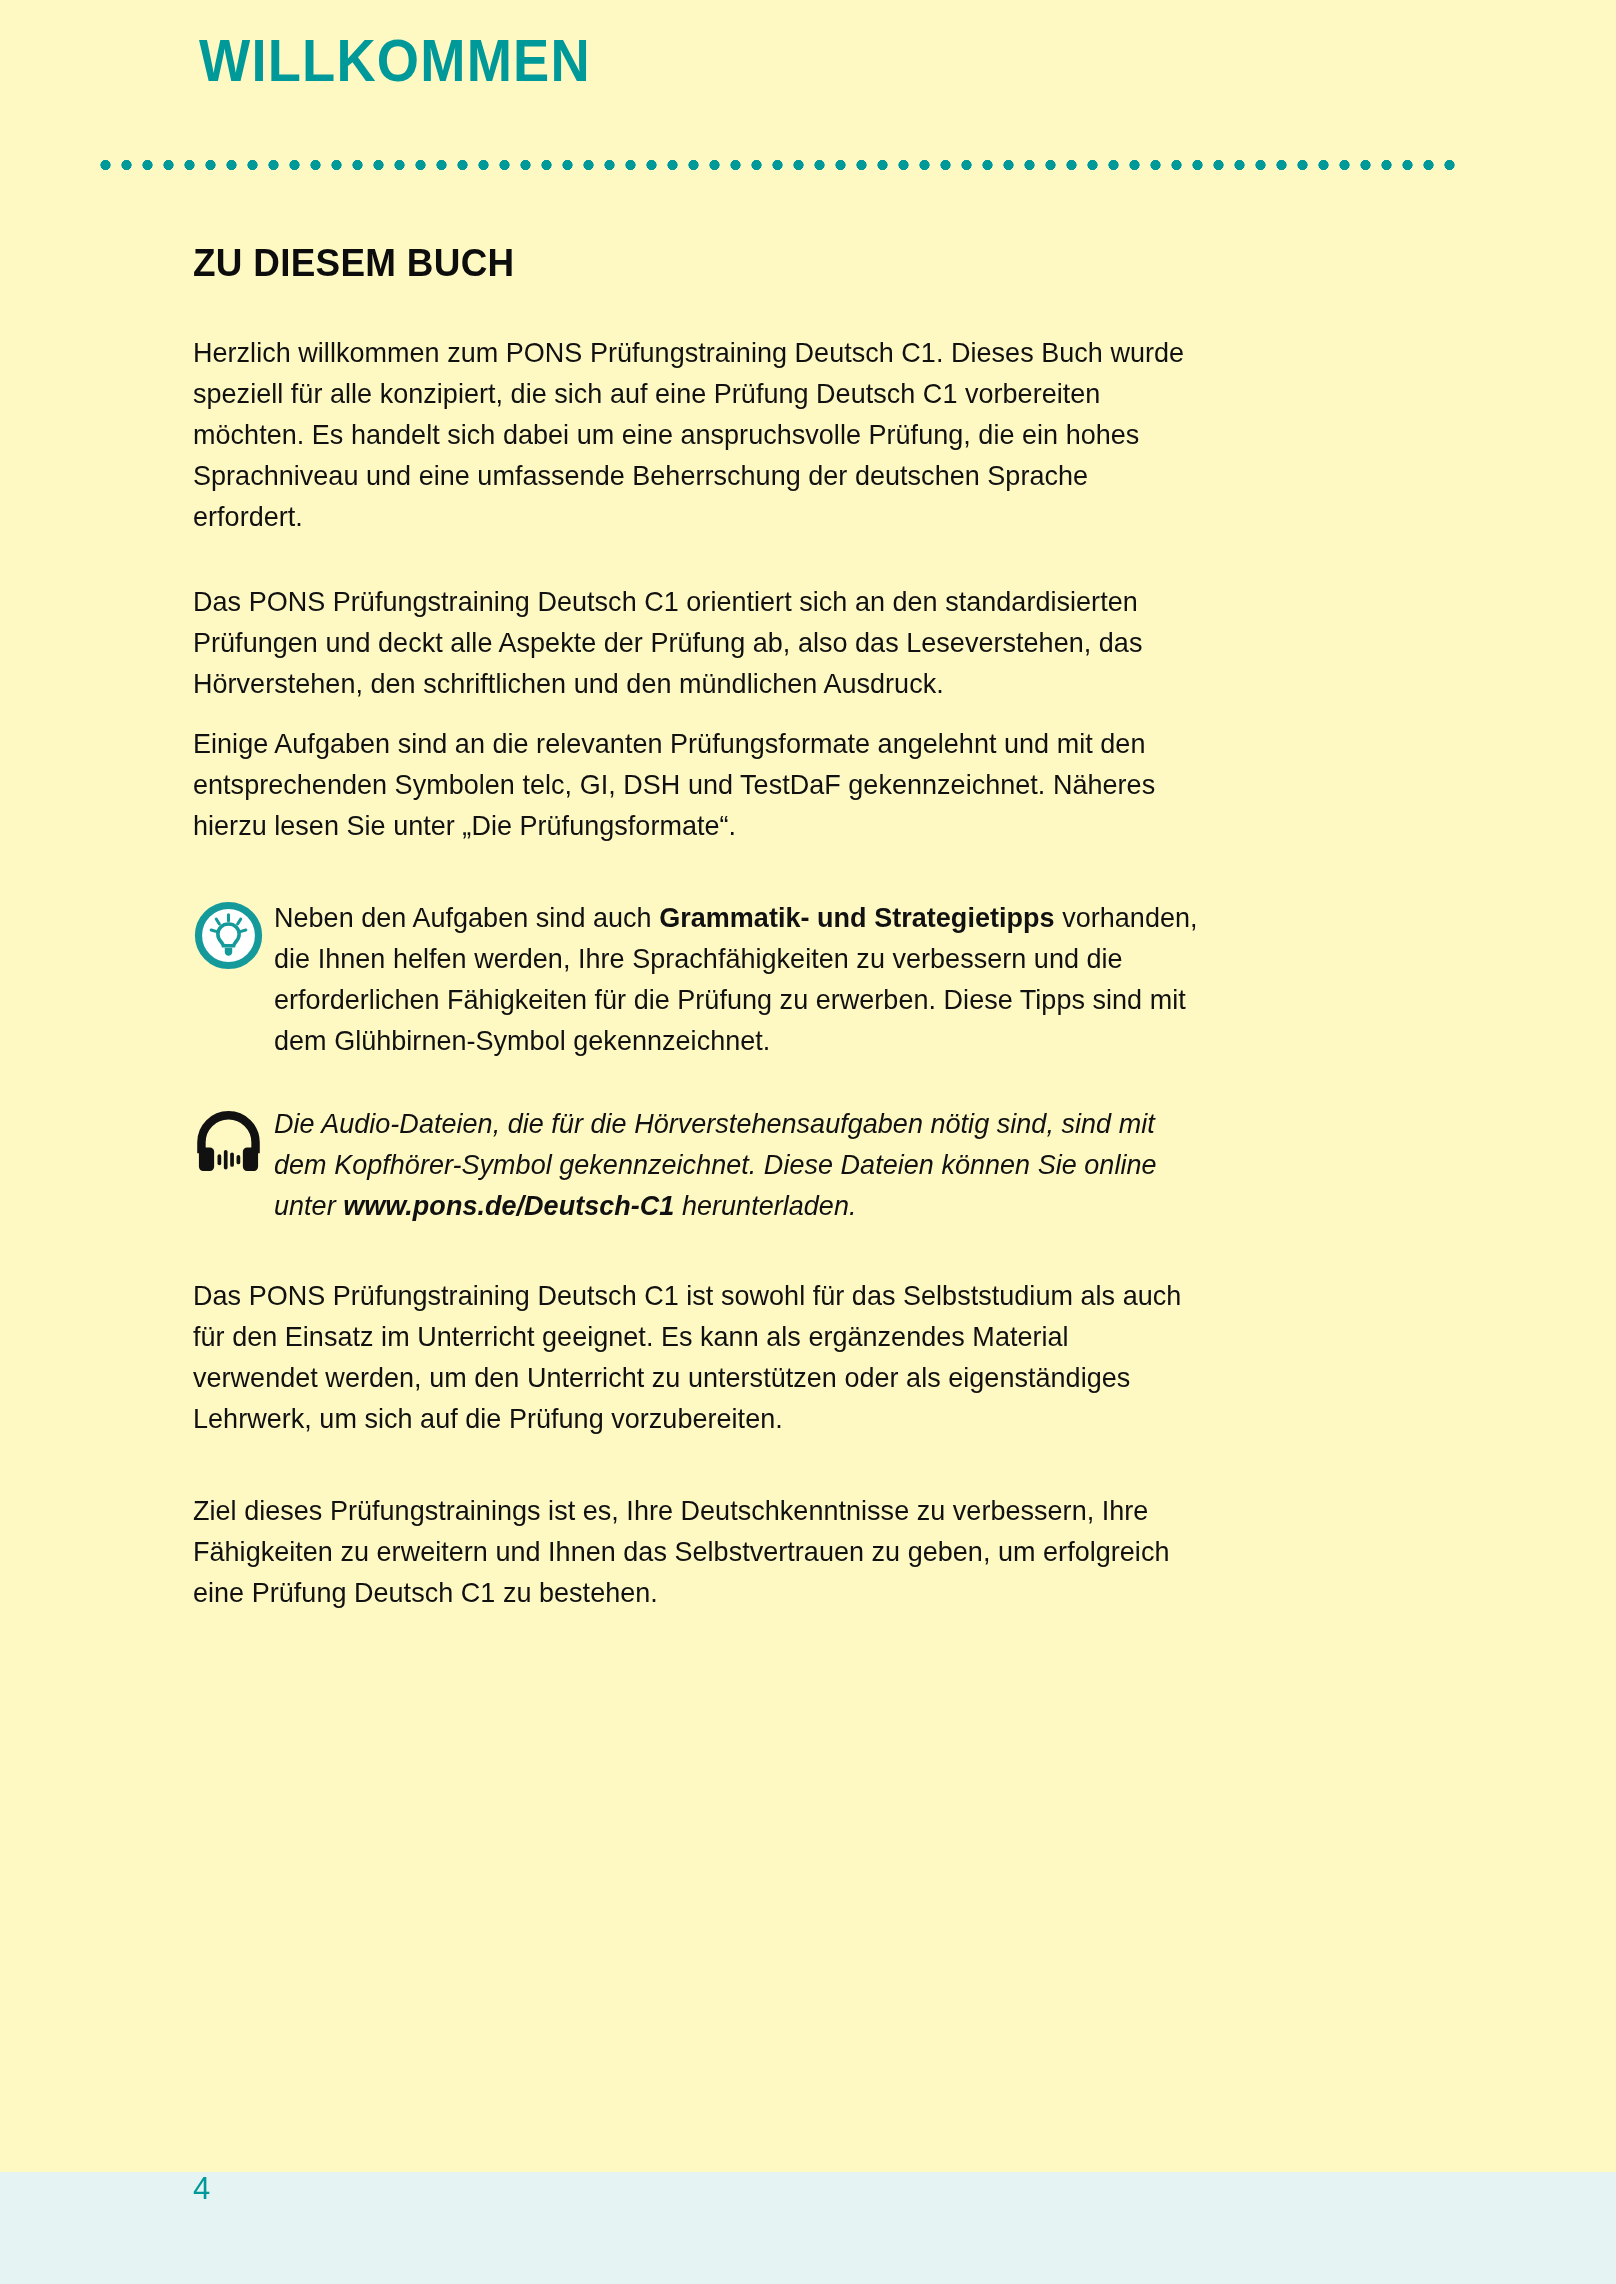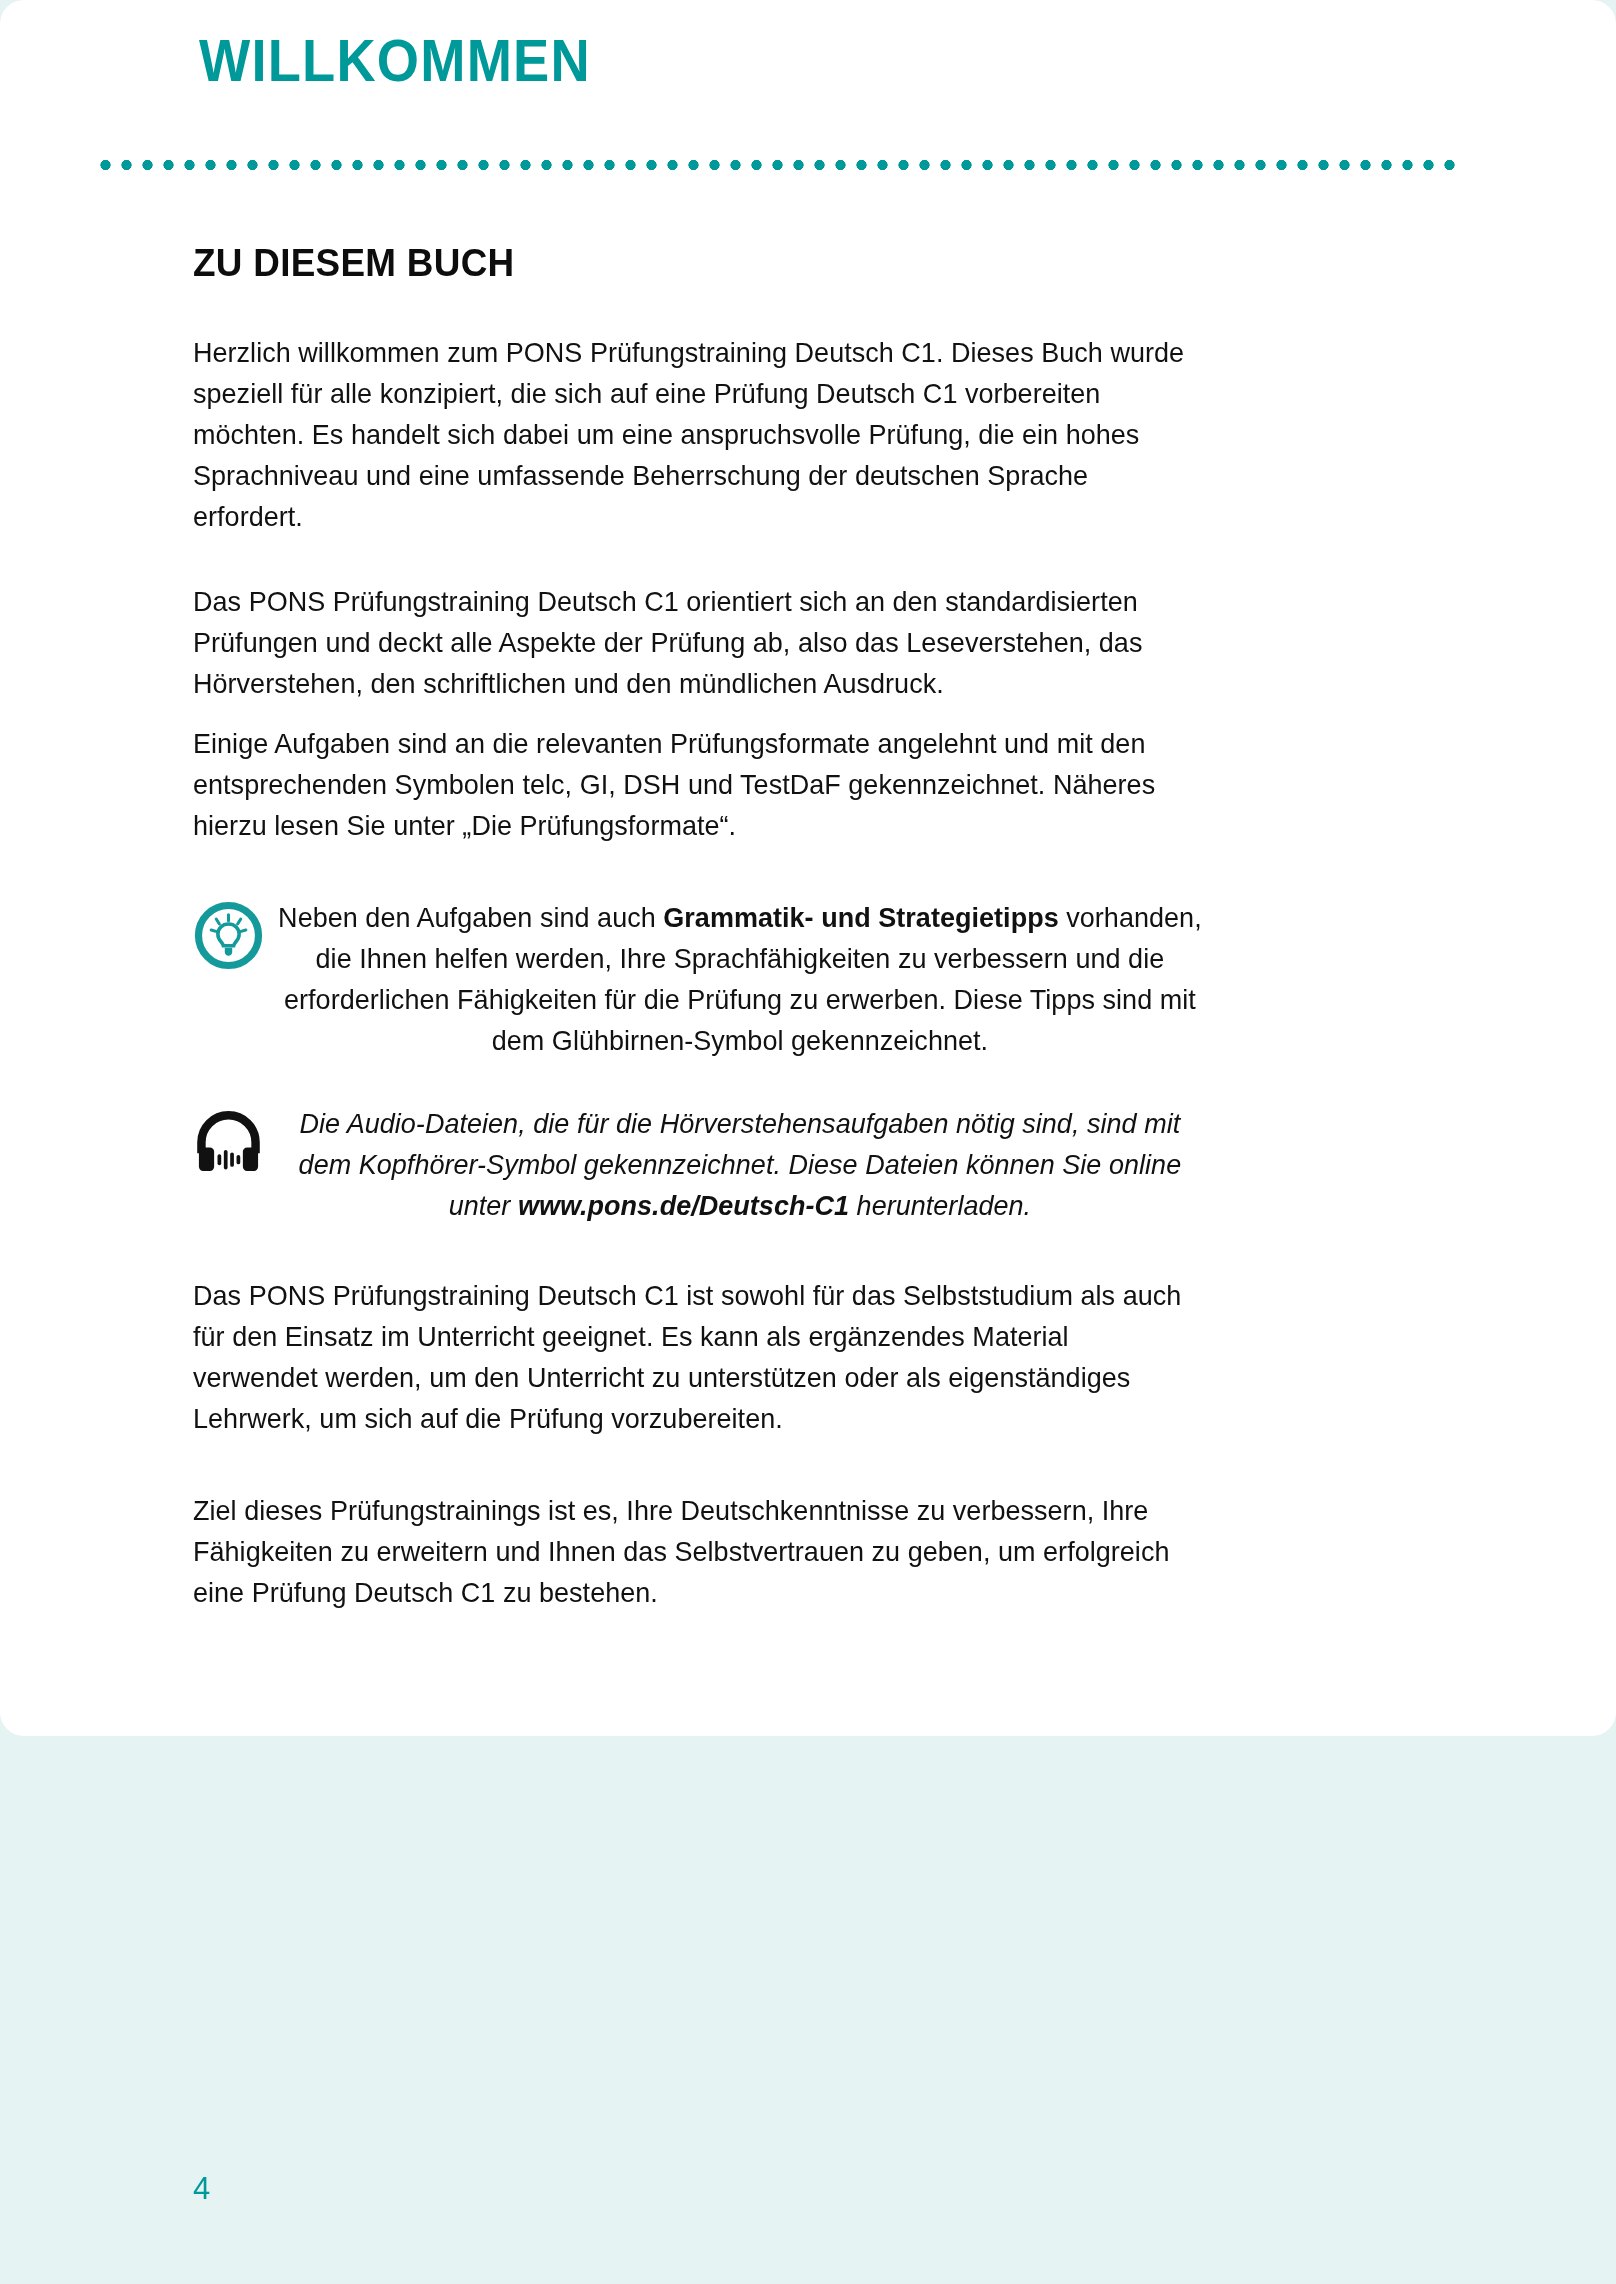--- a/index.html
+++ b/index.html
@@ -9,24 +9,23 @@
   body {
     width: 1616px;
     height: 2284px;
     background: #e5f3f3;
     font-family: "Liberation Sans", sans-serif;
     overflow: hidden;
   }
   .page {
     position: relative;
     width: 1616px;
-    height: 1736px;
-    background: #ffffff;
+    height: 2172px;
+    background: #fef9c3;
     box-sizing: border-box;
-    border-radius: 24px;
   }
 
   
   .header {
     position: absolute;
     left: 0;
     top: 0;
     width: 1616px;
   }
   .welcome-title {
@@ -93,21 +92,20 @@
   p.para b {
     font-weight: bold;
   }
 
   
   .icon-block {
     position: relative;
     margin: 0 0 42px 0;
     padding-left: 81px;
     min-height: 76px;
-    text-align: center;
   }
   .icon-block .icon-slot {
     position: absolute;
     left: 0;
     top: 3.4px;
     width: 71px;
     height: 71px;
   }
   .icon-block p.para {
     margin: 0;

